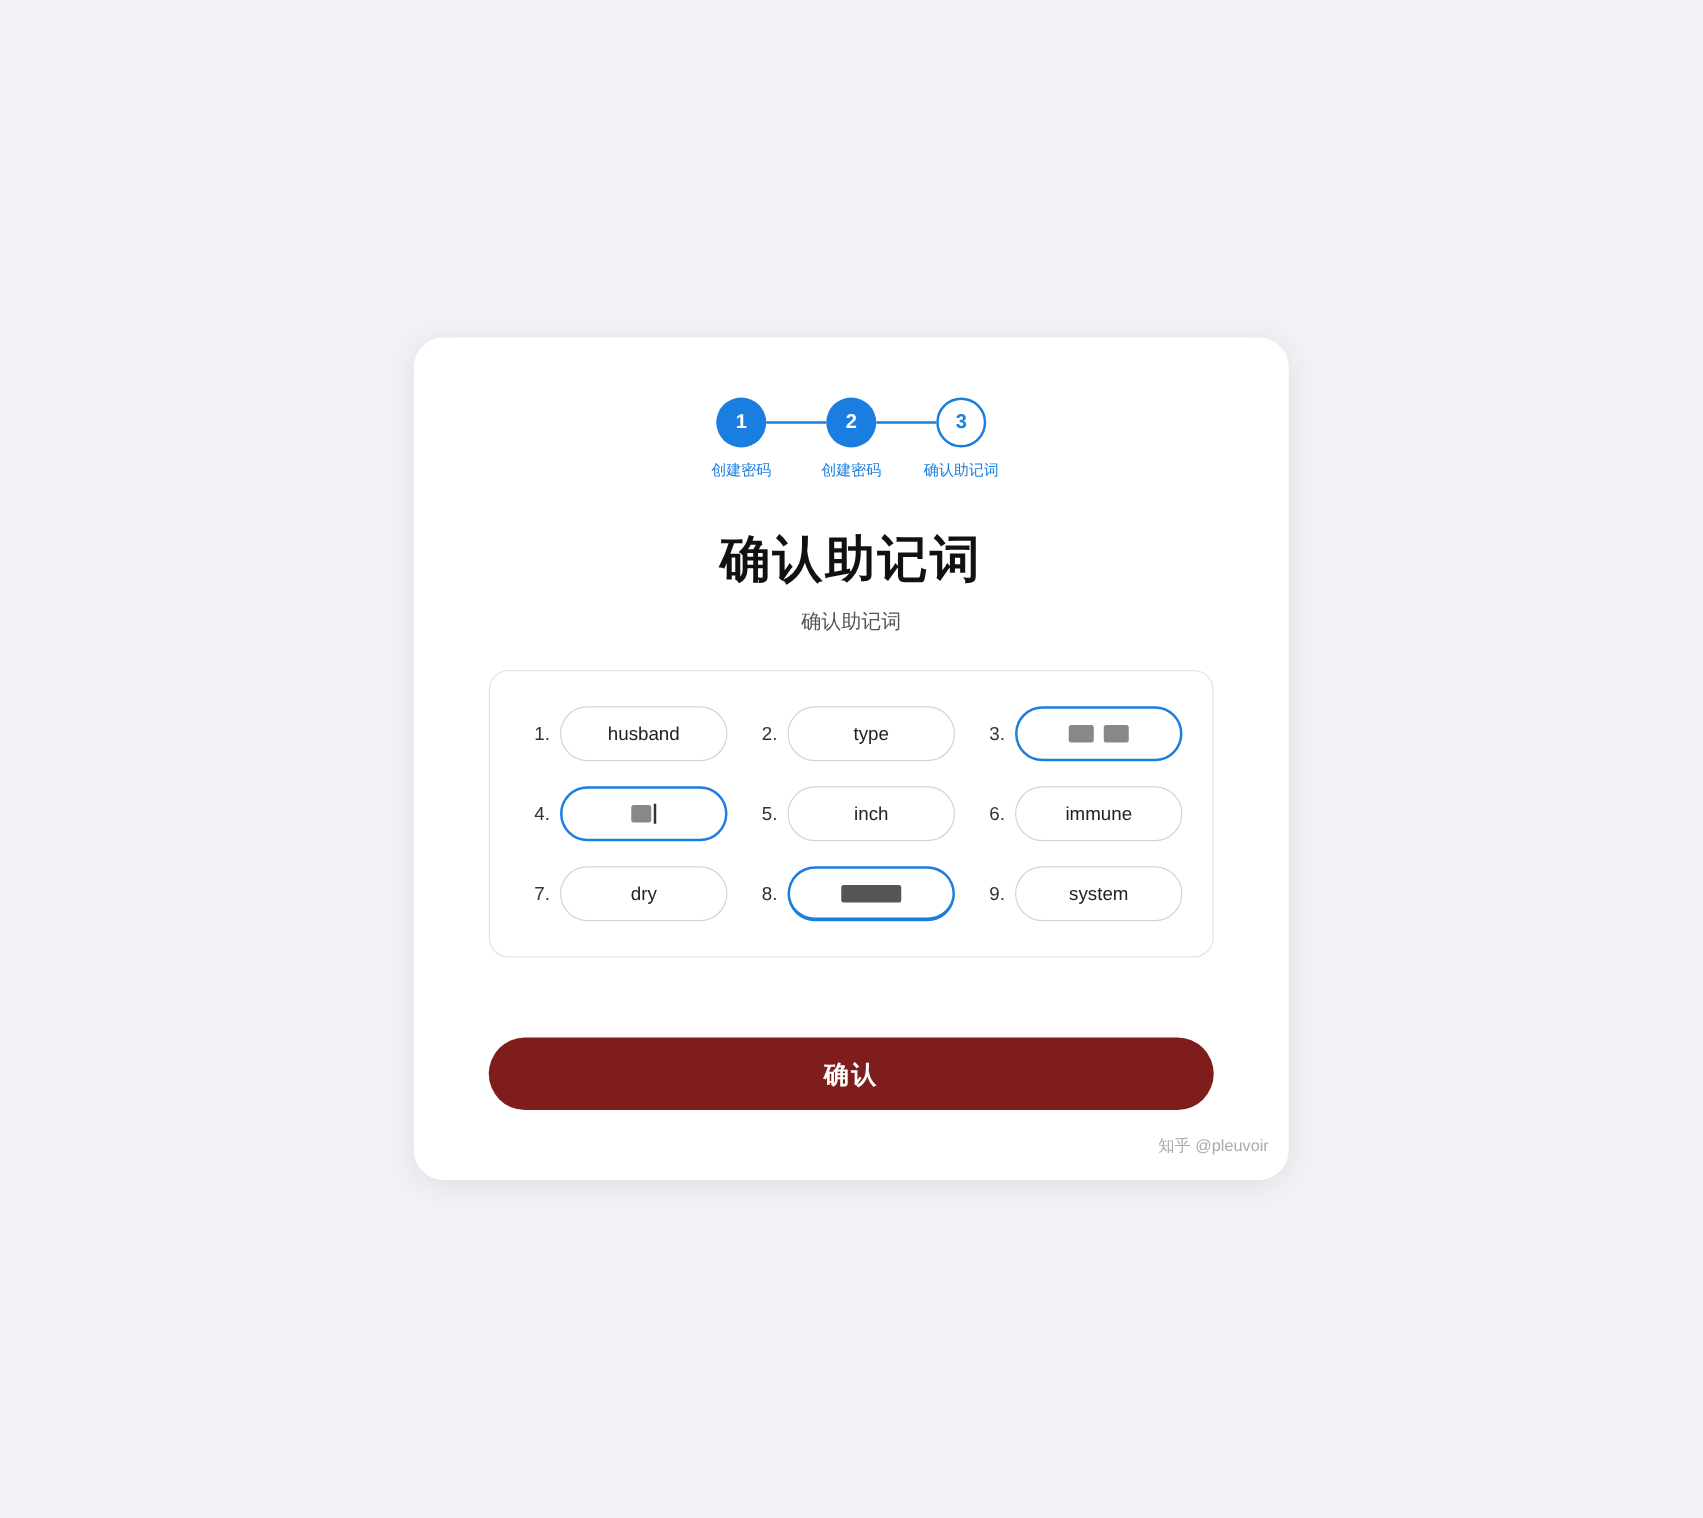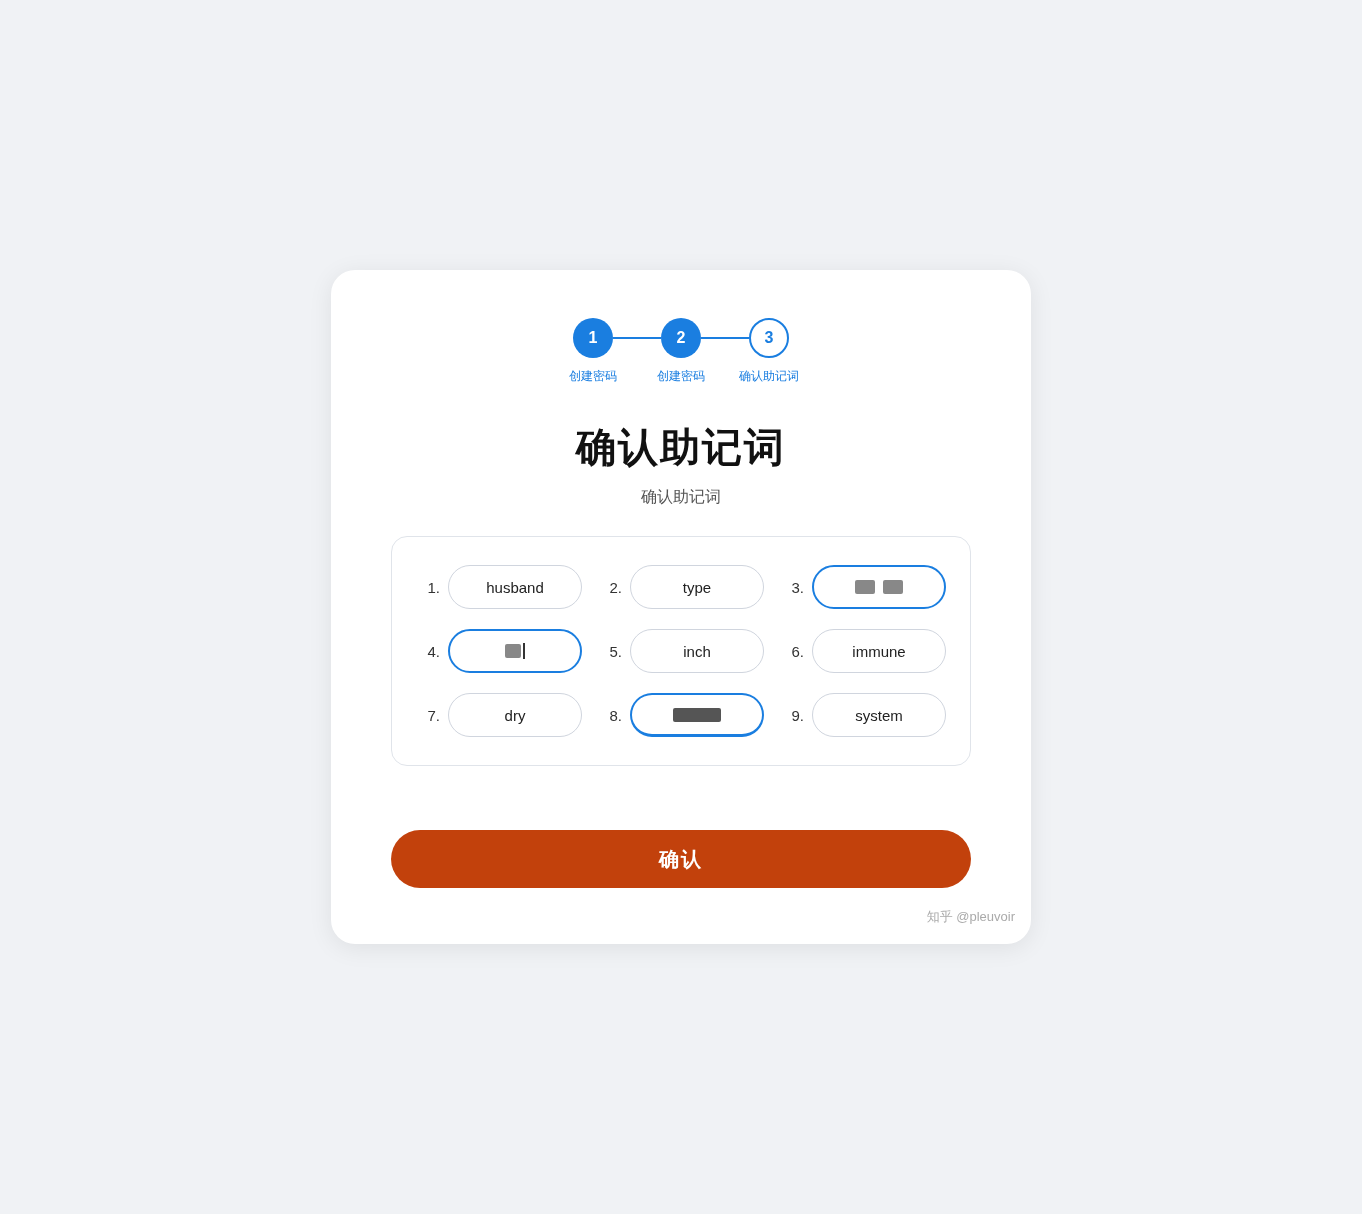--- a/index.html
+++ b/index.html
@@ -149,21 +149,21 @@
       display: inline-block;
       background: #888;
       border-radius: 2px;
       height: 14px;
     }
 
     
     .confirm-btn {
       width: 100%;
       height: 58px;
-      background: #c2410c;
+      background: #7f1d1d;
       border: none;
       border-radius: 29px;
       color: #fff;
       font-size: 20px;
       font-weight: 600;
       cursor: pointer;
       letter-spacing: 2px;
       margin-top: 28px;
     }
 

